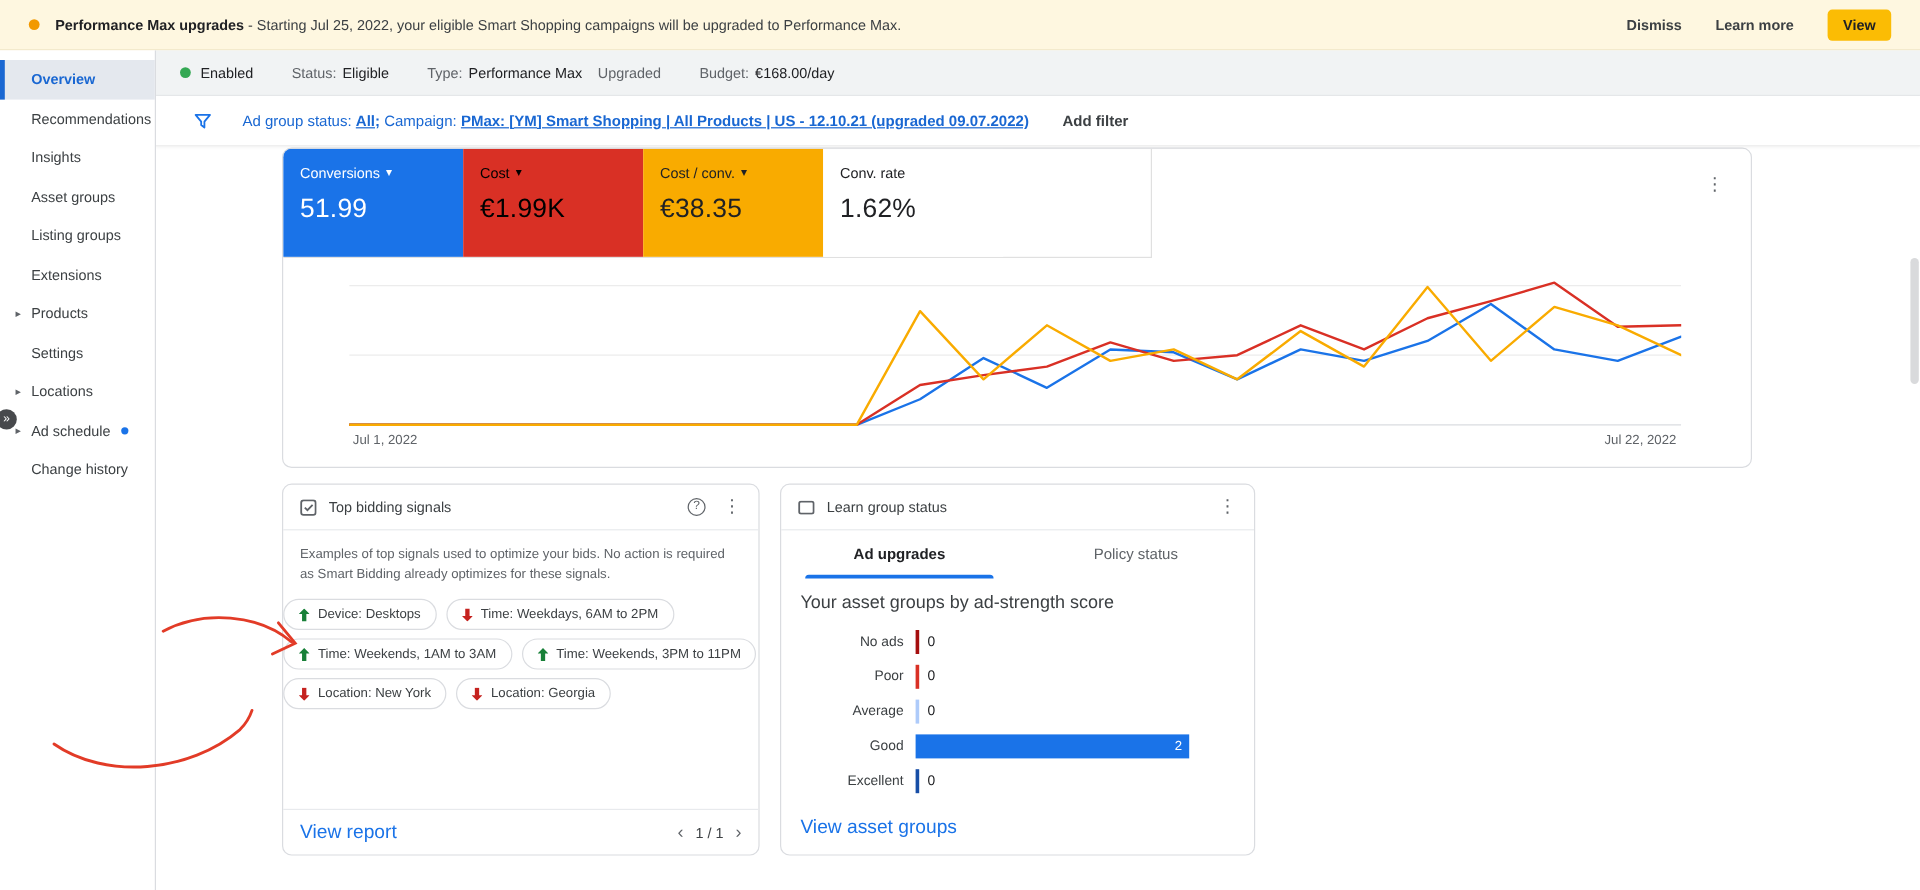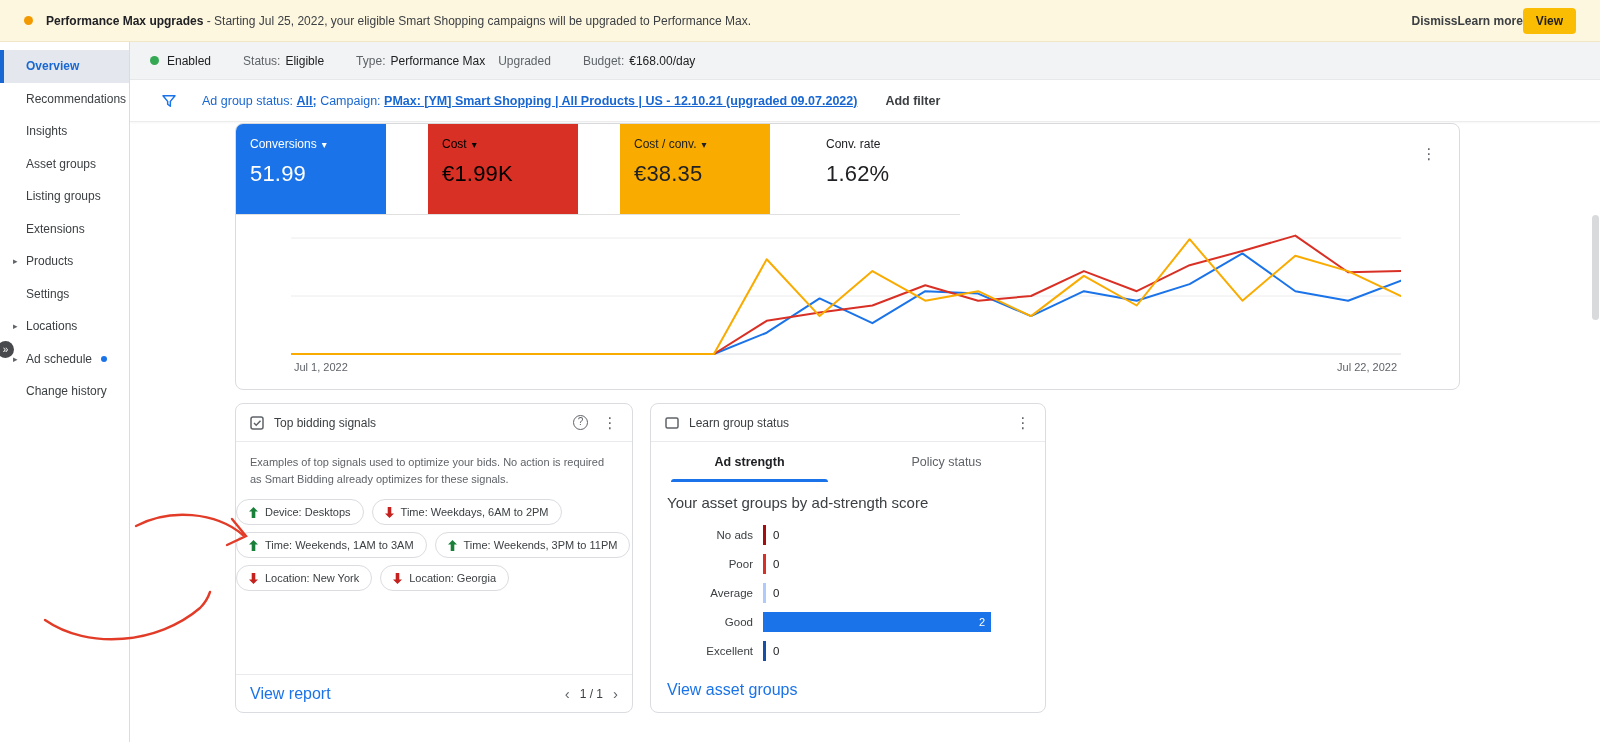--- a/index.html
+++ b/index.html
@@ -10,21 +10,21 @@
   }
   .page { width:1600px; height:742px; position:relative; overflow:hidden; }
 
   
   .banner {
     height:42px; background:#fef7e0; display:flex; align-items:center;
     padding:0 24px; border-bottom:1px solid #f0e6c8; font-size:12px; color:#3c4043;
   }
   .banner-icon { width:9px; height:9px; border-radius:50%; background:#f29900; margin-right:13px; flex:none; }
   .banner-title { font-weight:700; color:#202124; }
-  .banner-actions { margin-left:auto; display:flex; align-items:center; }
+  .banner-actions { margin-left:auto; display:flex; align-items:center; gap:28px; }
   .flat-btn { background:none; border:none; font:inherit; font-weight:700; color:#3c4043; cursor:pointer; }
   .view-btn {
     background:#fbbc04; border:none; border-radius:4px; padding:6px 13px;
     font:inherit; font-weight:700; color:#202124; cursor:pointer;
   }
 
   
   .shell { display:flex; height:700px; }
 
   
@@ -69,21 +69,21 @@
   .filter-text { color:#1967d2; cursor:pointer; white-space:nowrap; }
   .f-value { font-weight:700;text-decoration:underline; }
   .add-filter { margin-left:28px; color:#3c4043; font-weight:700; cursor:pointer; }
 
   .content { flex:1; background:#fff; position:relative; overflow:hidden; }
 
   
   .card { background:#fff; border:1px solid #dadce0; border-radius:8px; position:relative; }
   .chart-card { width:1225px; height:267px; margin:1px 0 0 105px; overflow:hidden; }
   .metric-strip {
-    display:flex; width:724px; border-right:1px solid #e0e0e0; border-bottom:1px solid #e0e0e0;gap:42px;
+    display:flex; width:724px; border-right:1px solid #e0e0e0; border-bottom:1px solid #e0e0e0;
   }
   .tile { width:150px; height:90px; padding:13px 14px; cursor:pointer; flex:none; }
   .tile-label { display:flex; align-items:center; gap:5px; font-size:12px; }
   .tile-label .caret { font-size:10px; }
   .tile-value { font-size:22px; margin-top:10px; letter-spacing:.2px; }
   .kebab {
     font-size:15px; color:#5f6368; cursor:pointer; line-height:1; user-select:none;
     width:16px; text-align:center;
   }
   .chart-kebab { position:absolute; top:22px; right:22px; }
@@ -334,21 +334,21 @@
             <div class="panel-header">
               <svg width="14" height="12" viewBox="0 0 14 12">
                   <rect x="1" y="1" width="12" height="10" rx="1.5" fill="none" stroke="#5f6368" stroke-width="1.5"></rect>
                 </svg>
               <span class="panel-title">Learn group status</span>
               <span class="spacer"></span>
               <span class="kebab">⋮</span>
             </div>
             <div class="tabs">
               <div class="tab active">
-                <span>Ad strength</span>
+                <span>Ad upgrades</span>
                 <span class="tab-underline"></span>
               </div>
               <div class="tab">
                 <span>Policy status</span>
               </div>
             </div>
             <div class="strength-subtitle">Your asset groups by ad-strength score</div>
             <div class="bar-rows">
                 <div class="bar-row">
                   <span class="bar-label">No ads</span>

